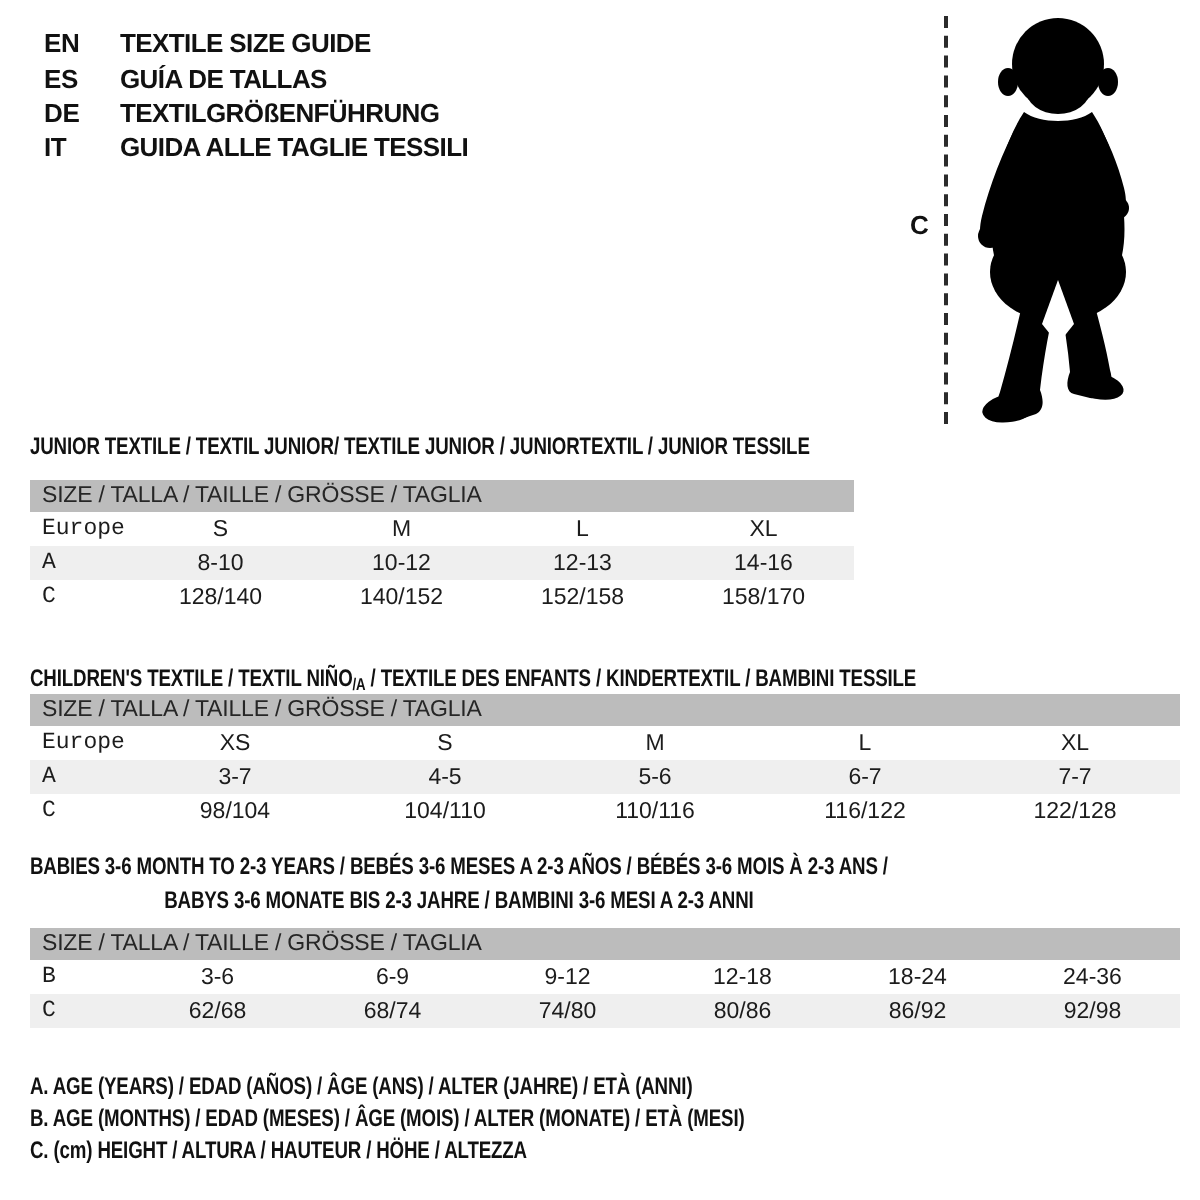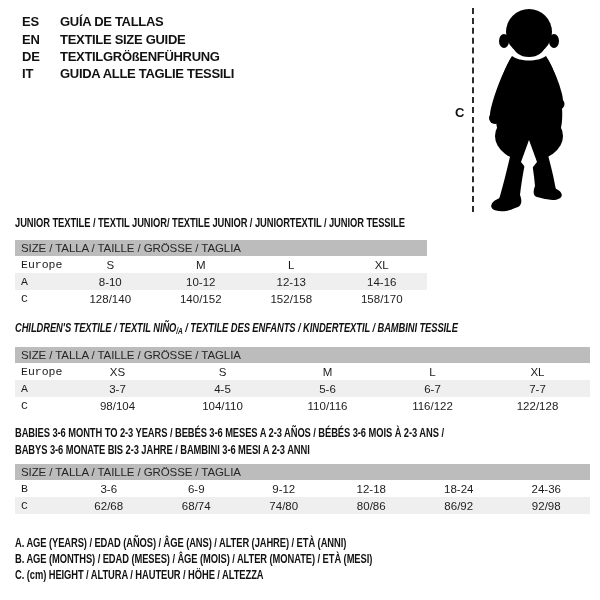--- a/index.html
+++ b/index.html
@@ -16,23 +16,23 @@
 
   
   .dash-line { position:absolute; left:472px; top:8px; height:204px; width:0;
                border-left:2px dashed #2b2b2b; }
   .measure-c { position:absolute; left:455px; top:105px; font-size:13px; font-weight:bold; }
   .baby-svg  { position:absolute; left:482px; top:4px; }
 
   
   .cond { display:block; font-size:12px; font-weight:bold; white-space:nowrap;
           transform:scaleX(0.78); transform-origin:0 50%; letter-spacing:-0.1px; }
-  .sect-title { position:absolute; left:15px; }
+  .sect-title { position:absolute; left:15px;text-align:center; }
   .t1-title { top:216px; }
-  .t2-title { top:321px;font-style:italic; }
+  .t2-title { top:332px; }
   .t3-title { top:425px; }
   .t3-title .cond { line-height:16.5px; }
   .sub-a { font-size:8.5px; vertical-align:-2px; }
 
   
   table.size-table { position:absolute; left:15px; border-collapse:collapse;
                      table-layout:fixed; font-size:11.5px; color:#1c1c1c; }
   .t1 { top:240px; width:412px; }
   .t2 { top:347px; width:575px; }
   .t3 { top:464px; width:575px; }
@@ -47,26 +47,26 @@
   .footnotes { position:absolute; left:15px; top:535px; }
   .footnote { line-height:16.2px; }
 </style>
 </head>
 <body>
 
 <div class="canvas">
 
   <div class="lang-list">
     <div class="lang-row">
+      <span class="lang-code">EN</span>
+      <span class="lang-label">TEXTILE SIZE GUIDE</span>
+    </div>
+    <div class="lang-row">
       <span class="lang-code">ES</span>
       <span class="lang-label">GUÍA DE TALLAS</span>
-    </div>
-    <div class="lang-row">
-      <span class="lang-code">EN</span>
-      <span class="lang-label">TEXTILE SIZE GUIDE</span>
     </div>
     <div class="lang-row">
       <span class="lang-code">DE</span>
       <span class="lang-label">TEXTILGRÖßENFÜHRUNG</span>
     </div>
     <div class="lang-row">
       <span class="lang-code">IT</span>
       <span class="lang-label">GUIDA ALLE TAGLIE TESSILI</span>
     </div>
   </div>

